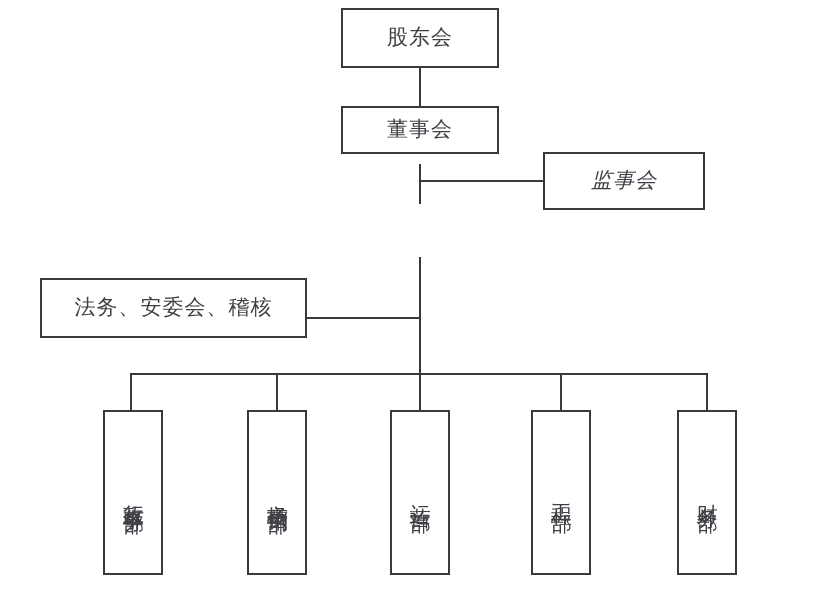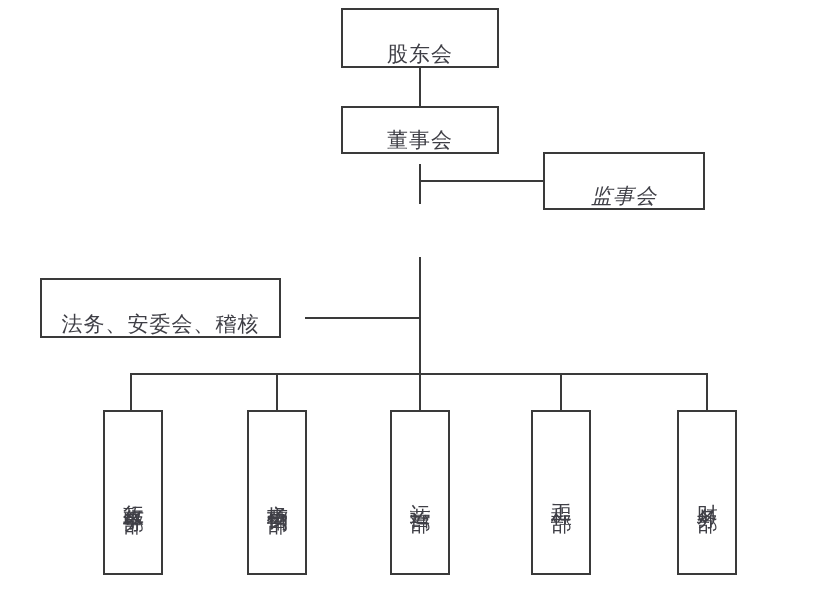--- a/index.html
+++ b/index.html
@@ -27,21 +27,21 @@
   .line-h { height: 2px; }
 
   
   .node {
     position: absolute;
     box-sizing: border-box;
     border: 2px solid #3a3a3a;
     background: #ffffff;
     color: #3f3f46;
     display: flex;
-    align-items: flex-end;
+    align-items: center;
     justify-content: center;
     text-align: center;
   }
   .node-h {
     font-size: 21px;
     letter-spacing: 1px;
     line-height: 1.1;
   }
   
   .node-v {
@@ -89,21 +89,21 @@
 
   <div class="node node-h" style="left:341px; top:106px; width:158px; height:48px;">
     <span>董事会</span>
   </div>
 
   <div class="node node-h" style="left:543px; top:152px; width:162px; height:58px;font-style:italic;">
     <span>监事会</span>
   </div>
 
 
-  <div class="node node-h" style="left:40px;  top:278px; width:241px; height:60px;">
+  <div class="node node-h" style="left:40px;  top:278px; width:267px; height:60px;">
     <span>法务、安委会、稽核</span>
   </div>
 
   <div class="node node-v" style="left:103px; top:410px; width:60px; height:165px;">
     <span class="vtext">行政事务部</span>
   </div>
 
   <div class="node node-v" style="left:247px; top:410px; width:60px; height:165px;">
     <span class="vtext">市场营销部</span>
   </div>

